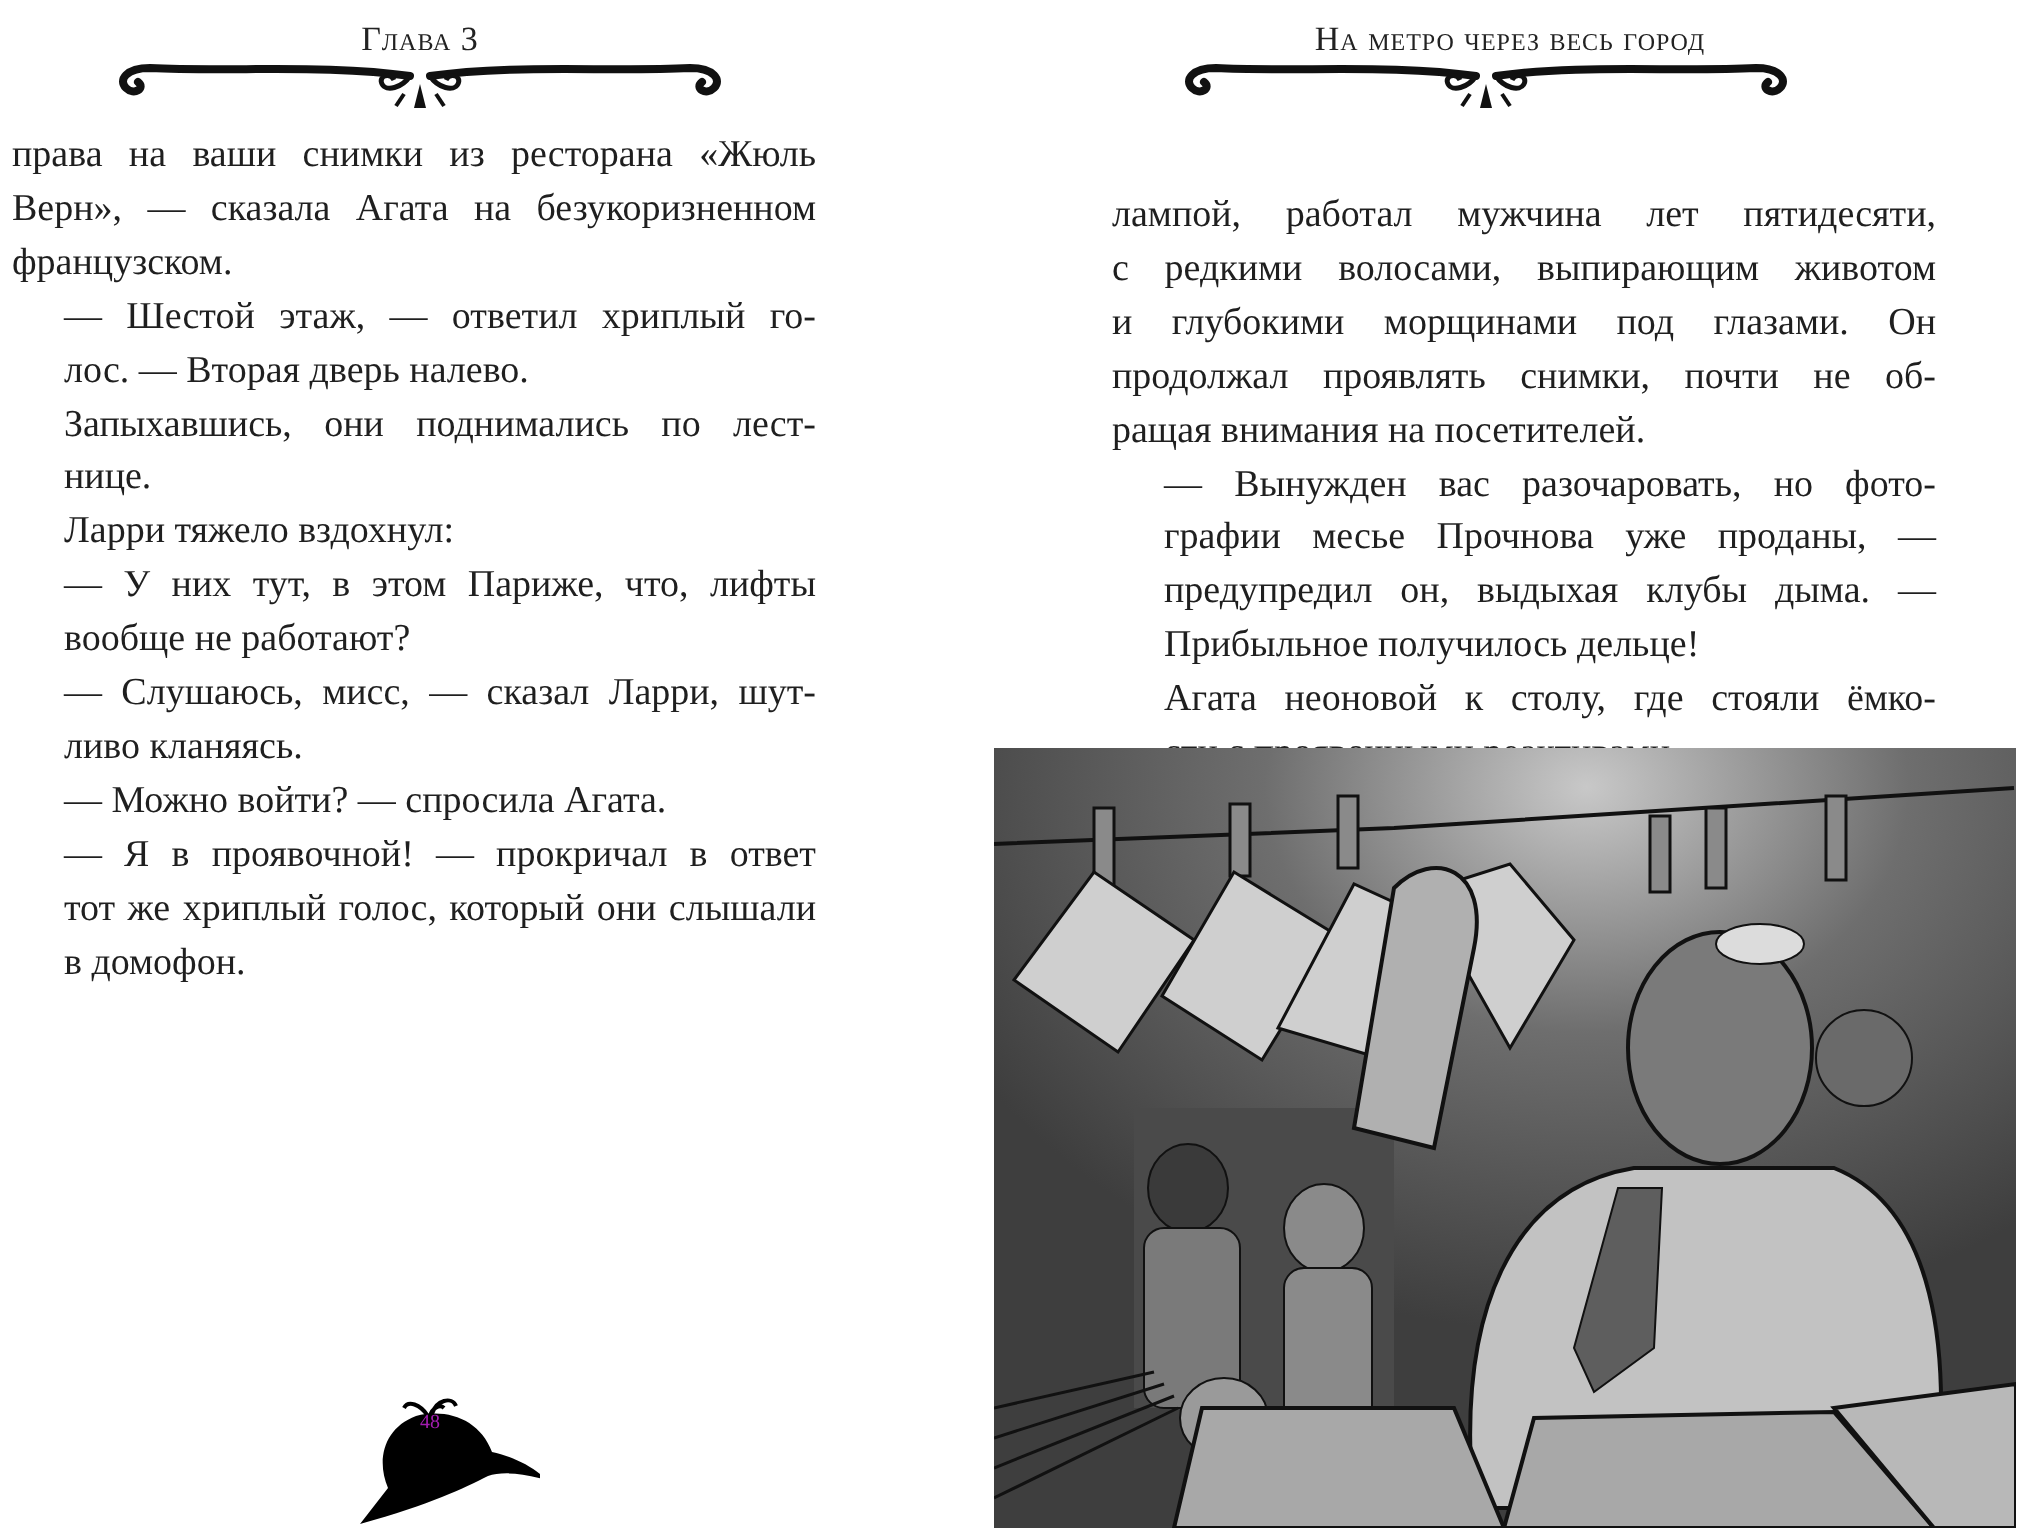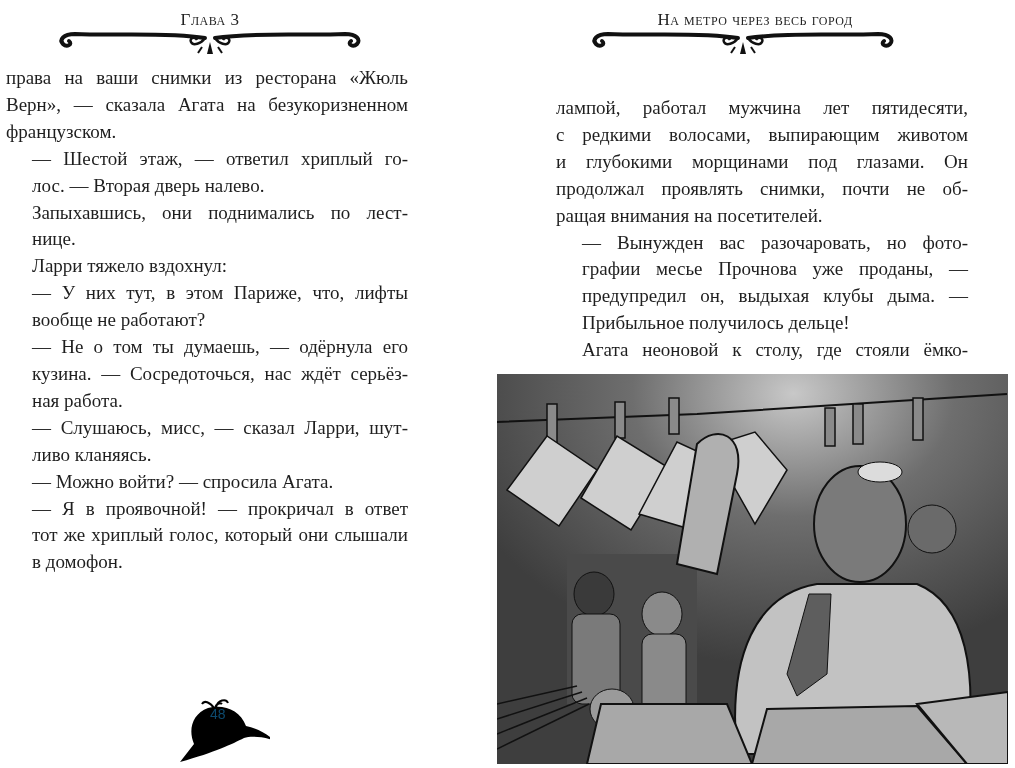--- a/index.html
+++ b/index.html
@@ -29,22 +29,22 @@
   }
   .page-left .text-block { left:6px; top:65px; width:402px; }
   .page-right .text-block { left:51px; top:65px; width:412px;margin-top:30px; }
   .text-block p { margin:0; text-indent:0; }
   .text-block p.ind { text-indent:26px; }
   .line { display:block; text-align:justify; text-align-last:justify; white-space:nowrap; }
   .line.last { text-align-last:left; }
 
   .folio { position:absolute; left:160px; top:692px; width:110px; height:72px; }
   .folio-num {
-    position:absolute; left:50px; top:14px; color:#0c4a6e;
-    font-family:Liberation Sans, sans-serif; font-size:14px;
+    position:absolute; left:50px; top:14px; color:#a21caf;
+    font-family:Liberation Serif, serif; font-size:10px;
   }
 
   .illustration {
     position:absolute; left:-8px; top:374px; width:511px; height:390px;
     background:#5a5a5a; overflow:hidden;
   }
 </style>
 </head>
 <body>
 
@@ -75,25 +75,20 @@
         <span class="line last">нице.</span>
       </p>
       <p class="ind">
         <span class="line last" style="text-indent: 26px;">Ларри тяжело вздохнул:</span>
       </p>
       <p class="ind">
         <span class="line" style="text-indent: 26px;">— У них тут, в этом Париже, что, лифты</span>
         <span class="line last">вообще не работают?</span>
       </p>
       <p class="ind">
-        <span class="line" style="text-indent: 26px;">— Не о том ты думаешь, — одёрнула его</span>
-        <span class="line">кузина. — Сосредоточься, нас ждёт серьёз-</span>
-        <span class="line last">ная работа.</span>
-      </p>
-      <p class="ind">
         <span class="line" style="text-indent: 26px;">— Слушаюсь, мисс, — сказал Ларри, шут-</span>
         <span class="line last">ливо кланяясь.</span>
       </p>
       <p class="ind">
         <span class="line last" style="text-indent: 26px;">— Можно войти? — спросила Агата.</span>
       </p>
       <p class="ind">
         <span class="line" style="text-indent: 26px;">— Я в проявочной! — прокричал в ответ</span>
         <span class="line">тот же хриплый голос, который они слышали</span>
         <span class="line last">в домофон.</span>

